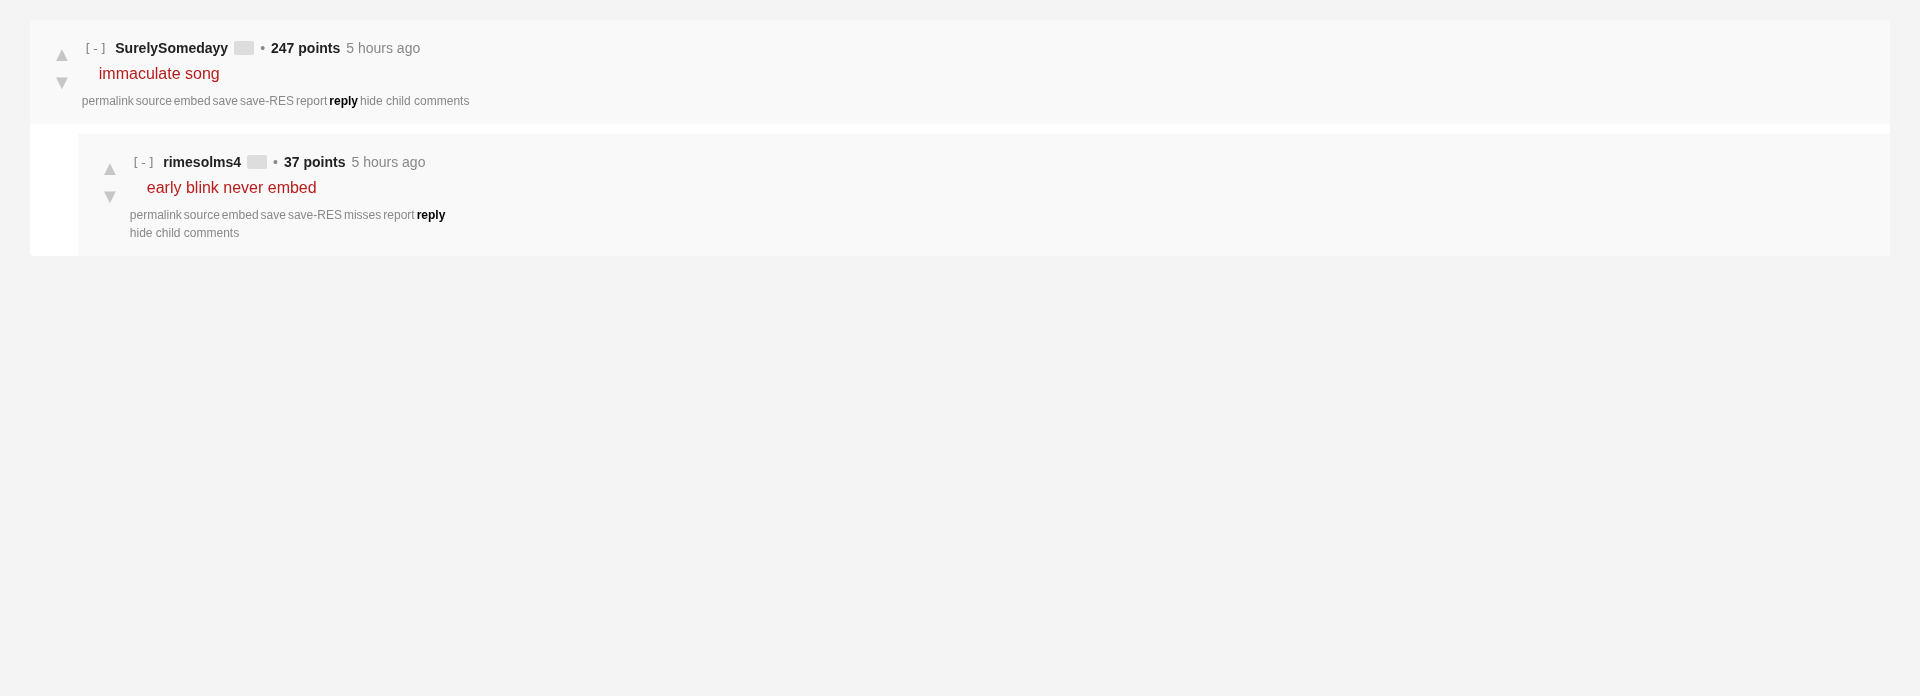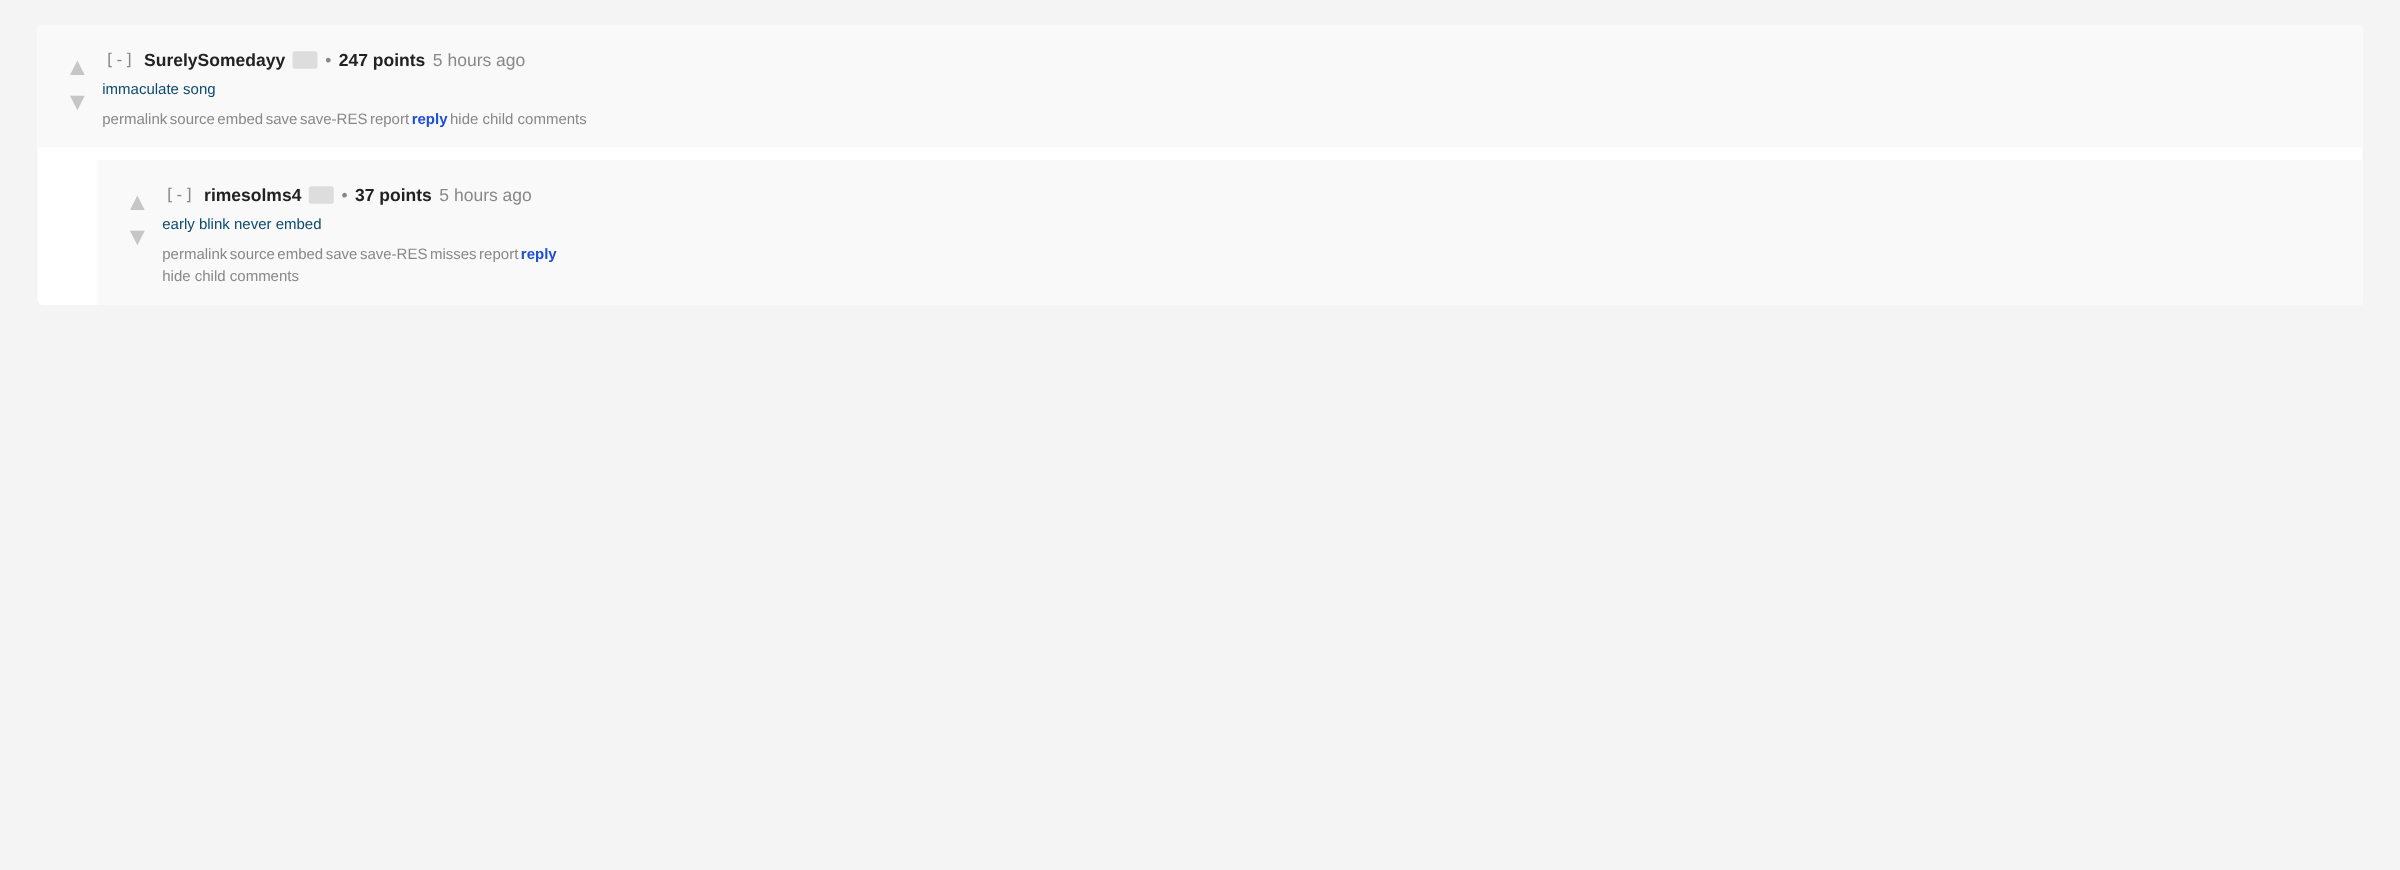--- a/index.html
+++ b/index.html
@@ -108,24 +108,24 @@
       font-size: 14px;
       color: #222;
     }
 
     .time-ago {
       color: #888;
       font-size: 14px;
     }
 
     .comment-body {
-      font-size: 12px;
-      color: #0c4a6e;
+      font-size: 16px;
+      color: #b91c1c;
       margin-bottom: 8px;
-      margin-left: 0;
+      margin-left: 17px;
       line-height: 1.5;
     }
 
     .comment-actions {
       display: flex;
       flex-wrap: wrap;
       gap: 2px;
       font-size: 12px;
       color: #888;
     }
@@ -134,21 +134,21 @@
       color: #888;
       text-decoration: none;
       cursor: pointer;
       background: none;
       border: none;
       font-size: 12px;
       padding: 0;
     }
 
     .action-link.reply {
-      color: #1d4ed8;
+      color: #000000;
       font-weight: bold;
       text-align: center;
     }
 
     .nested-comment {
       margin-left: 48px;
       margin-top: 0;
     }
 
     .comment-row {

